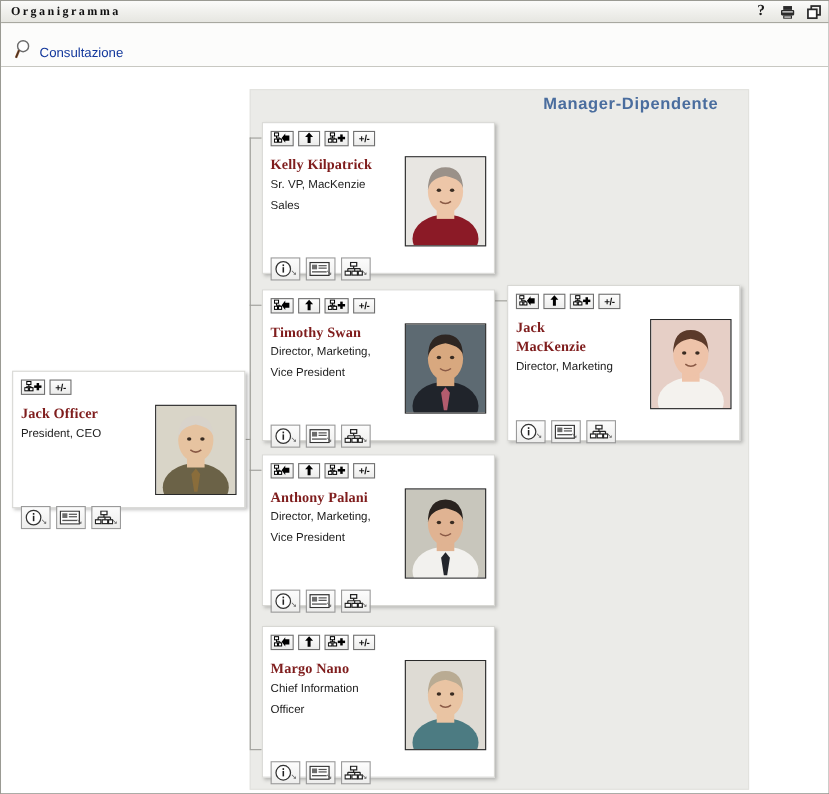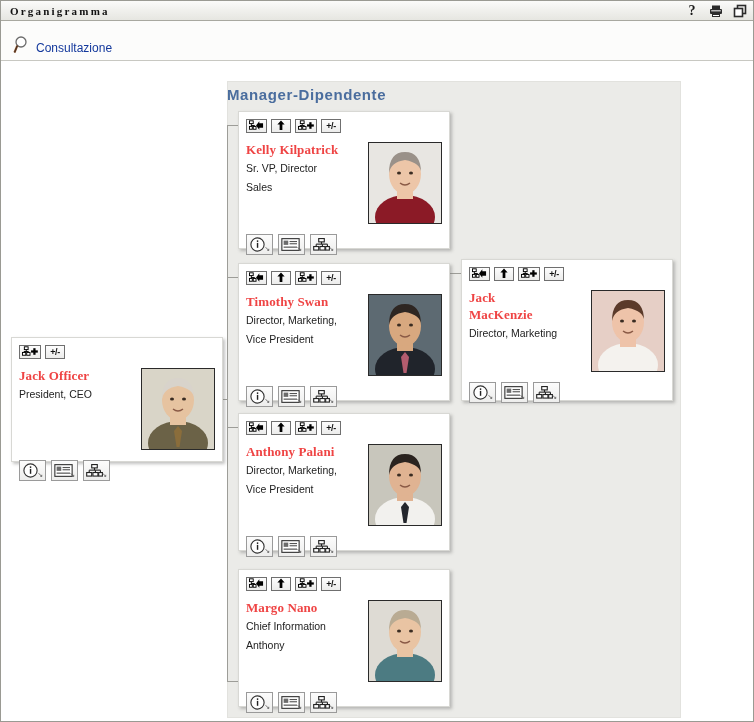--- a/index.html
+++ b/index.html
@@ -69,21 +69,21 @@
   
   #chart-panel{
     position:absolute;
     left:226px;top:20px;width:454px;height:637px;
     background:#ebebe8;
     border:1px solid #e2e2de;
     box-sizing:border-box;
   }
   #chart-title{
     position:absolute;left:226px;top:25px;width:426px;
-    text-align:left;
+    text-align:right;
     font-size:15px;font-weight:bold;
     color:#4a6d9e;
     letter-spacing:.6px;
   }
   
   .conn{position:absolute;background:#9d9d98;}
   
   .node{
     position:absolute;
     background:#ffffff;
@@ -107,21 +107,21 @@
     font-size:9px;font-weight:bold;color:#111;
     font-family:"Liberation Sans",sans-serif;
     letter-spacing:-.4px;line-height:12px;
   }
   .node-body{
     display:flex;justify-content:space-between;
     margin-top:9px;
   }
   .node-text{flex:1;min-width:0;padding-right:4px;}
   .node-name{
-    font-size:13px;font-weight:bold;color:#ef4444;
+    font-size:13px;font-weight:bold;color:#7f1d1d;
     line-height:15px;
     font-family:"Liberation Serif",serif;
     letter-spacing:.1px;
     margin-bottom:2px;
   }
   .node-title{
     font-size:10.5px;color:#222;
     line-height:19px;
     font-family:"Liberation Sans",sans-serif;
   }
@@ -322,21 +322,21 @@
                 </svg>
               </span>
             </div>
             <div class="btn-sm plusminus">
               <span>+/-</span>
             </div>
           </div>
           <div class="node-body">
             <div class="node-text">
               <div class="node-name">Kelly Kilpatrick</div>
-              <div class="node-title">Sr. VP, Director</div>
+              <div class="node-title">Sr. VP, MacKenzie</div>
               <div class="node-title">Sales</div>
             </div>
             <div class="photo">
               <svg viewBox="0 0 72 80" preserveAspectRatio="none">
                 <rect width="72" height="80" fill="#e8e6e2"></rect>
                 <ellipse cx="36" cy="74" rx="30" ry="22" fill="#8b1a26"></ellipse>
                 <rect x="28" y="44" width="16" height="12" fill="#edc6a8"></rect>
                 <ellipse cx="36" cy="31" rx="16" ry="20" fill="#edc6a8"></ellipse>
                 <path d="M20 30 Q20 9 36 9 Q52 9 52 30 Q52 20 36 17 Q22 19 20 30 Z" fill="#9a9189"></path>
                 <ellipse cx="30" cy="30" rx="2" ry="1.6" fill="#3a2c22"></ellipse>
@@ -729,21 +729,21 @@
               </span>
             </div>
             <div class="btn-sm plusminus">
               <span>+/-</span>
             </div>
           </div>
           <div class="node-body">
             <div class="node-text">
               <div class="node-name">Margo Nano</div>
               <div class="node-title">Chief Information</div>
-              <div class="node-title">Anthony</div>
+              <div class="node-title">Officer</div>
             </div>
             <div class="photo">
               <svg viewBox="0 0 72 80" preserveAspectRatio="none">
                 <rect width="72" height="80" fill="#dedbd4"></rect>
                 <ellipse cx="36" cy="74" rx="30" ry="22" fill="#4c7b82"></ellipse>
                 <rect x="28" y="44" width="16" height="12" fill="#e9c4a3"></rect>
                 <ellipse cx="36" cy="31" rx="16" ry="20" fill="#e9c4a3"></ellipse>
                 <path d="M20 30 Q20 9 36 9 Q52 9 52 30 Q52 20 36 17 Q22 19 20 30 Z" fill="#b9ab93"></path>
                 <ellipse cx="30" cy="30" rx="2" ry="1.6" fill="#3a2c22"></ellipse>
                 <ellipse cx="42" cy="30" rx="2" ry="1.6" fill="#3a2c22"></ellipse>

